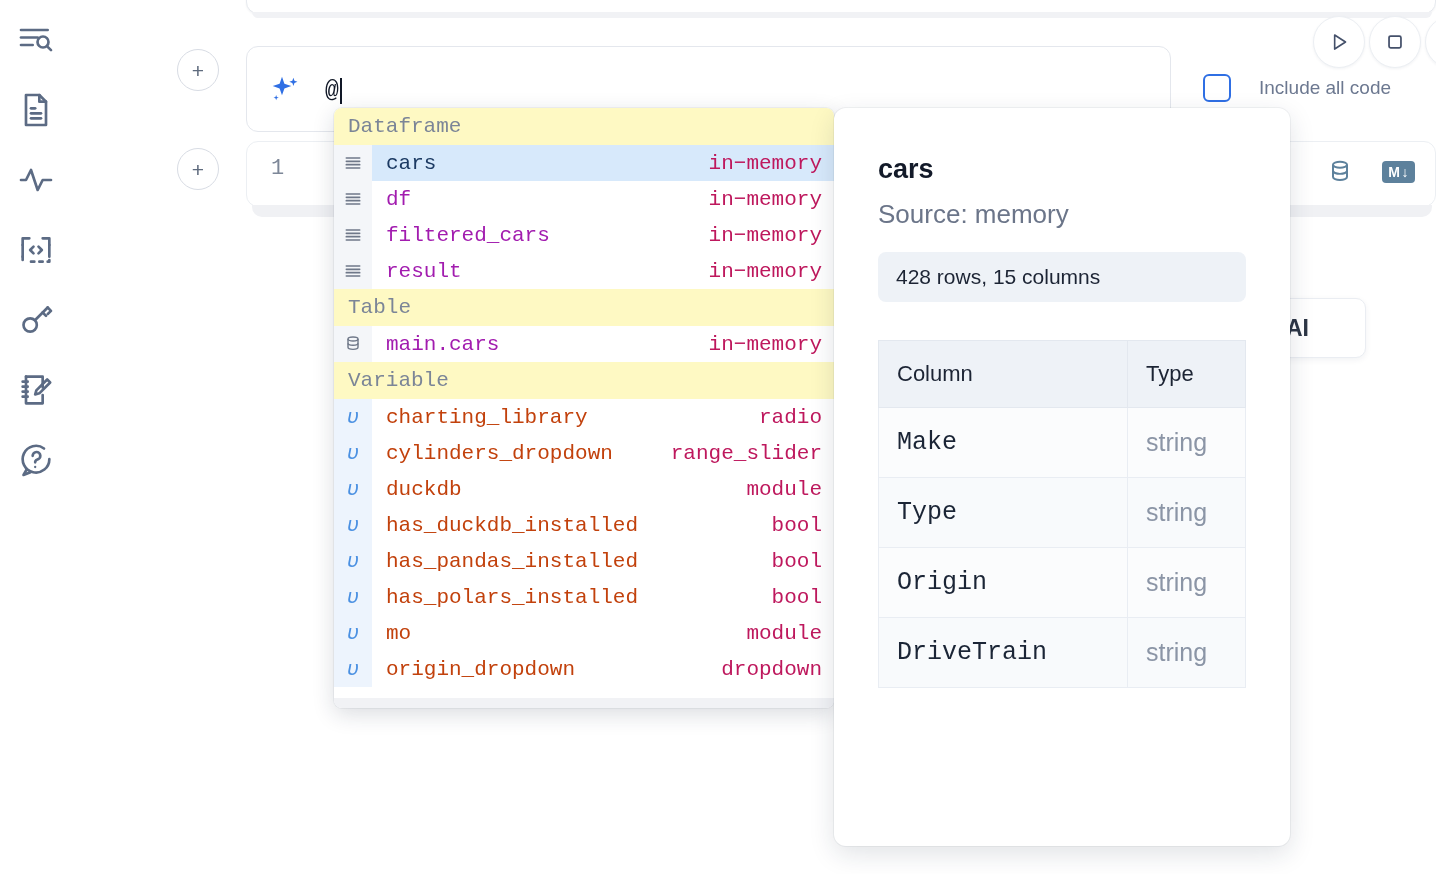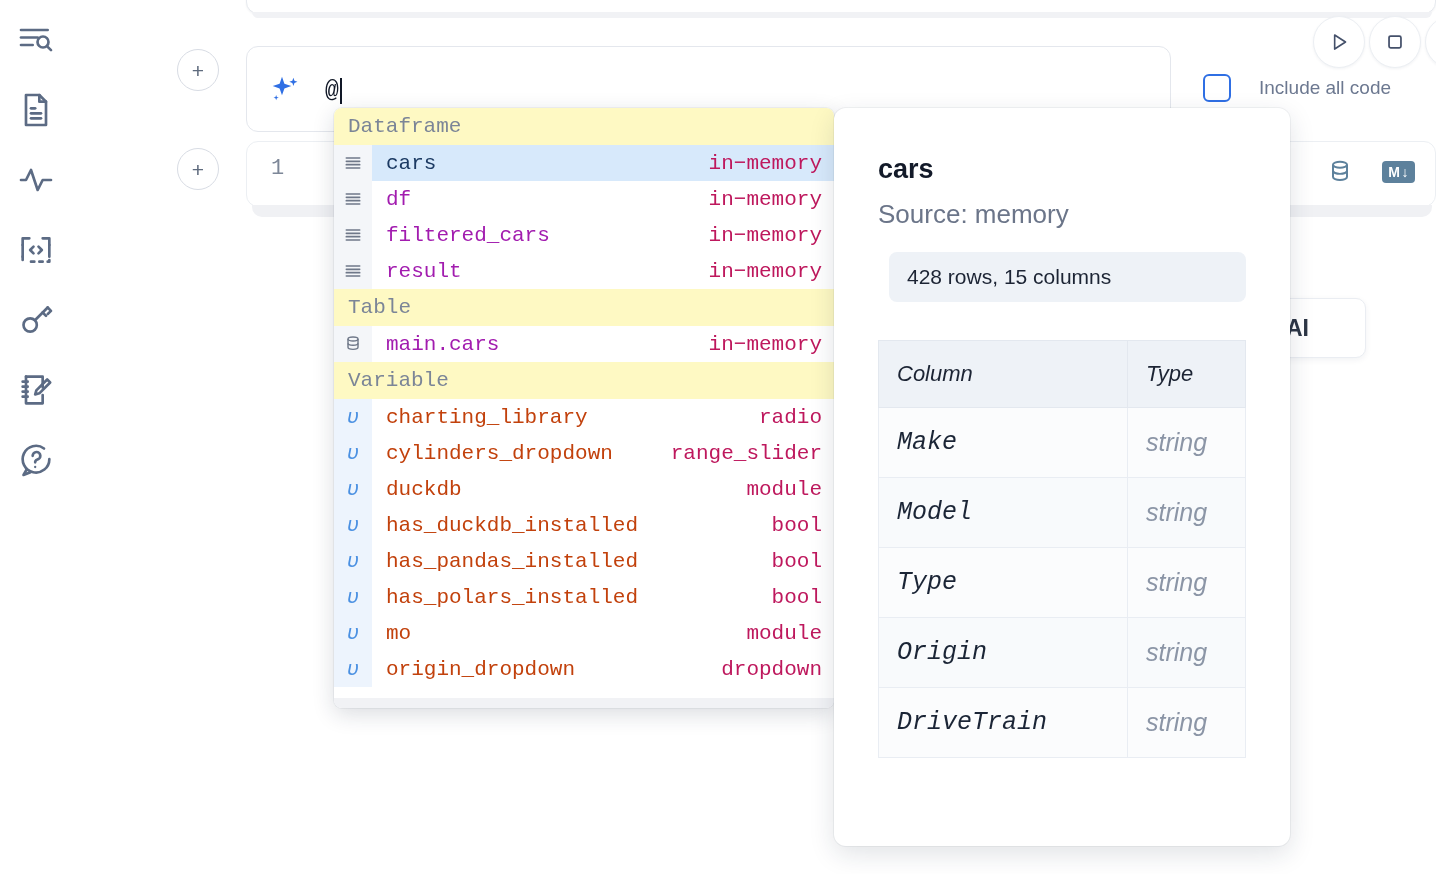--- a/index.html
+++ b/index.html
@@ -161,23 +161,23 @@
   .preview {
     position: absolute; left: 834px; top: 108px; width: 456px; height: 738px;
     background: #ffffff; border-radius: 12px;
     box-shadow: 0 8px 26px rgba(25,35,60,.13), 0 0 0 1px rgba(25,35,60,.05);
     padding: 46px 44px 0 44px; overflow: hidden;
   }
   .pv-title { font-size: 27px; font-weight: bold; color: #131a29; margin: 0 0 14px 0; }
   .pv-source { font-size: 26px; color: #6b7589; margin: 0 0 22px 0; }
   .pv-stat {
     background: #eef2f7; border-radius: 8px; padding: 13px 18px;
-    font-size: 21px; color: #1c2434; margin-bottom: 38px; margin-left: 11px;
-  }
-  .pv-table { width: 368px; border-collapse: collapse; border: 1px solid #e3e8ef; font-style: italic; }
+    font-size: 21px; color: #1c2434; margin-bottom: 38px;
+  }
+  .pv-table { width: 368px; border-collapse: collapse; border: 1px solid #e3e8ef; }
   .pv-table th {
     background: #eef2f7; text-align: left; font-weight: normal;
     font-size: 22px; color: #1c2434; padding: 20px 0 20px 18px;
     border: 1px solid #e3e8ef; font-family: "Liberation Sans", sans-serif;
   }
   .pv-table td {
     padding: 20px 0 20px 18px; border: 1px solid #e9edf3;
     font-size: 25px; background: #fbfcfd;
   }
   .pv-table td.col-name { font-family: "Liberation Mono", monospace; color: #1b2536; }
@@ -459,24 +459,20 @@
             <th>Column</th>
             <th>Type</th>
           </tr>
         </thead>
       <tbody id="pv-body">
           <tr>
             <td class="col-name">Make</td>
             <td class="col-type">string</td>
           </tr>
           <tr>
-            <td class="col-name">Model</td>
-            <td class="col-type">string</td>
-          </tr>
-          <tr>
             <td class="col-name">Type</td>
             <td class="col-type">string</td>
           </tr>
           <tr>
             <td class="col-name">Origin</td>
             <td class="col-type">string</td>
           </tr>
           <tr>
             <td class="col-name">DriveTrain</td>
             <td class="col-type">string</td>

